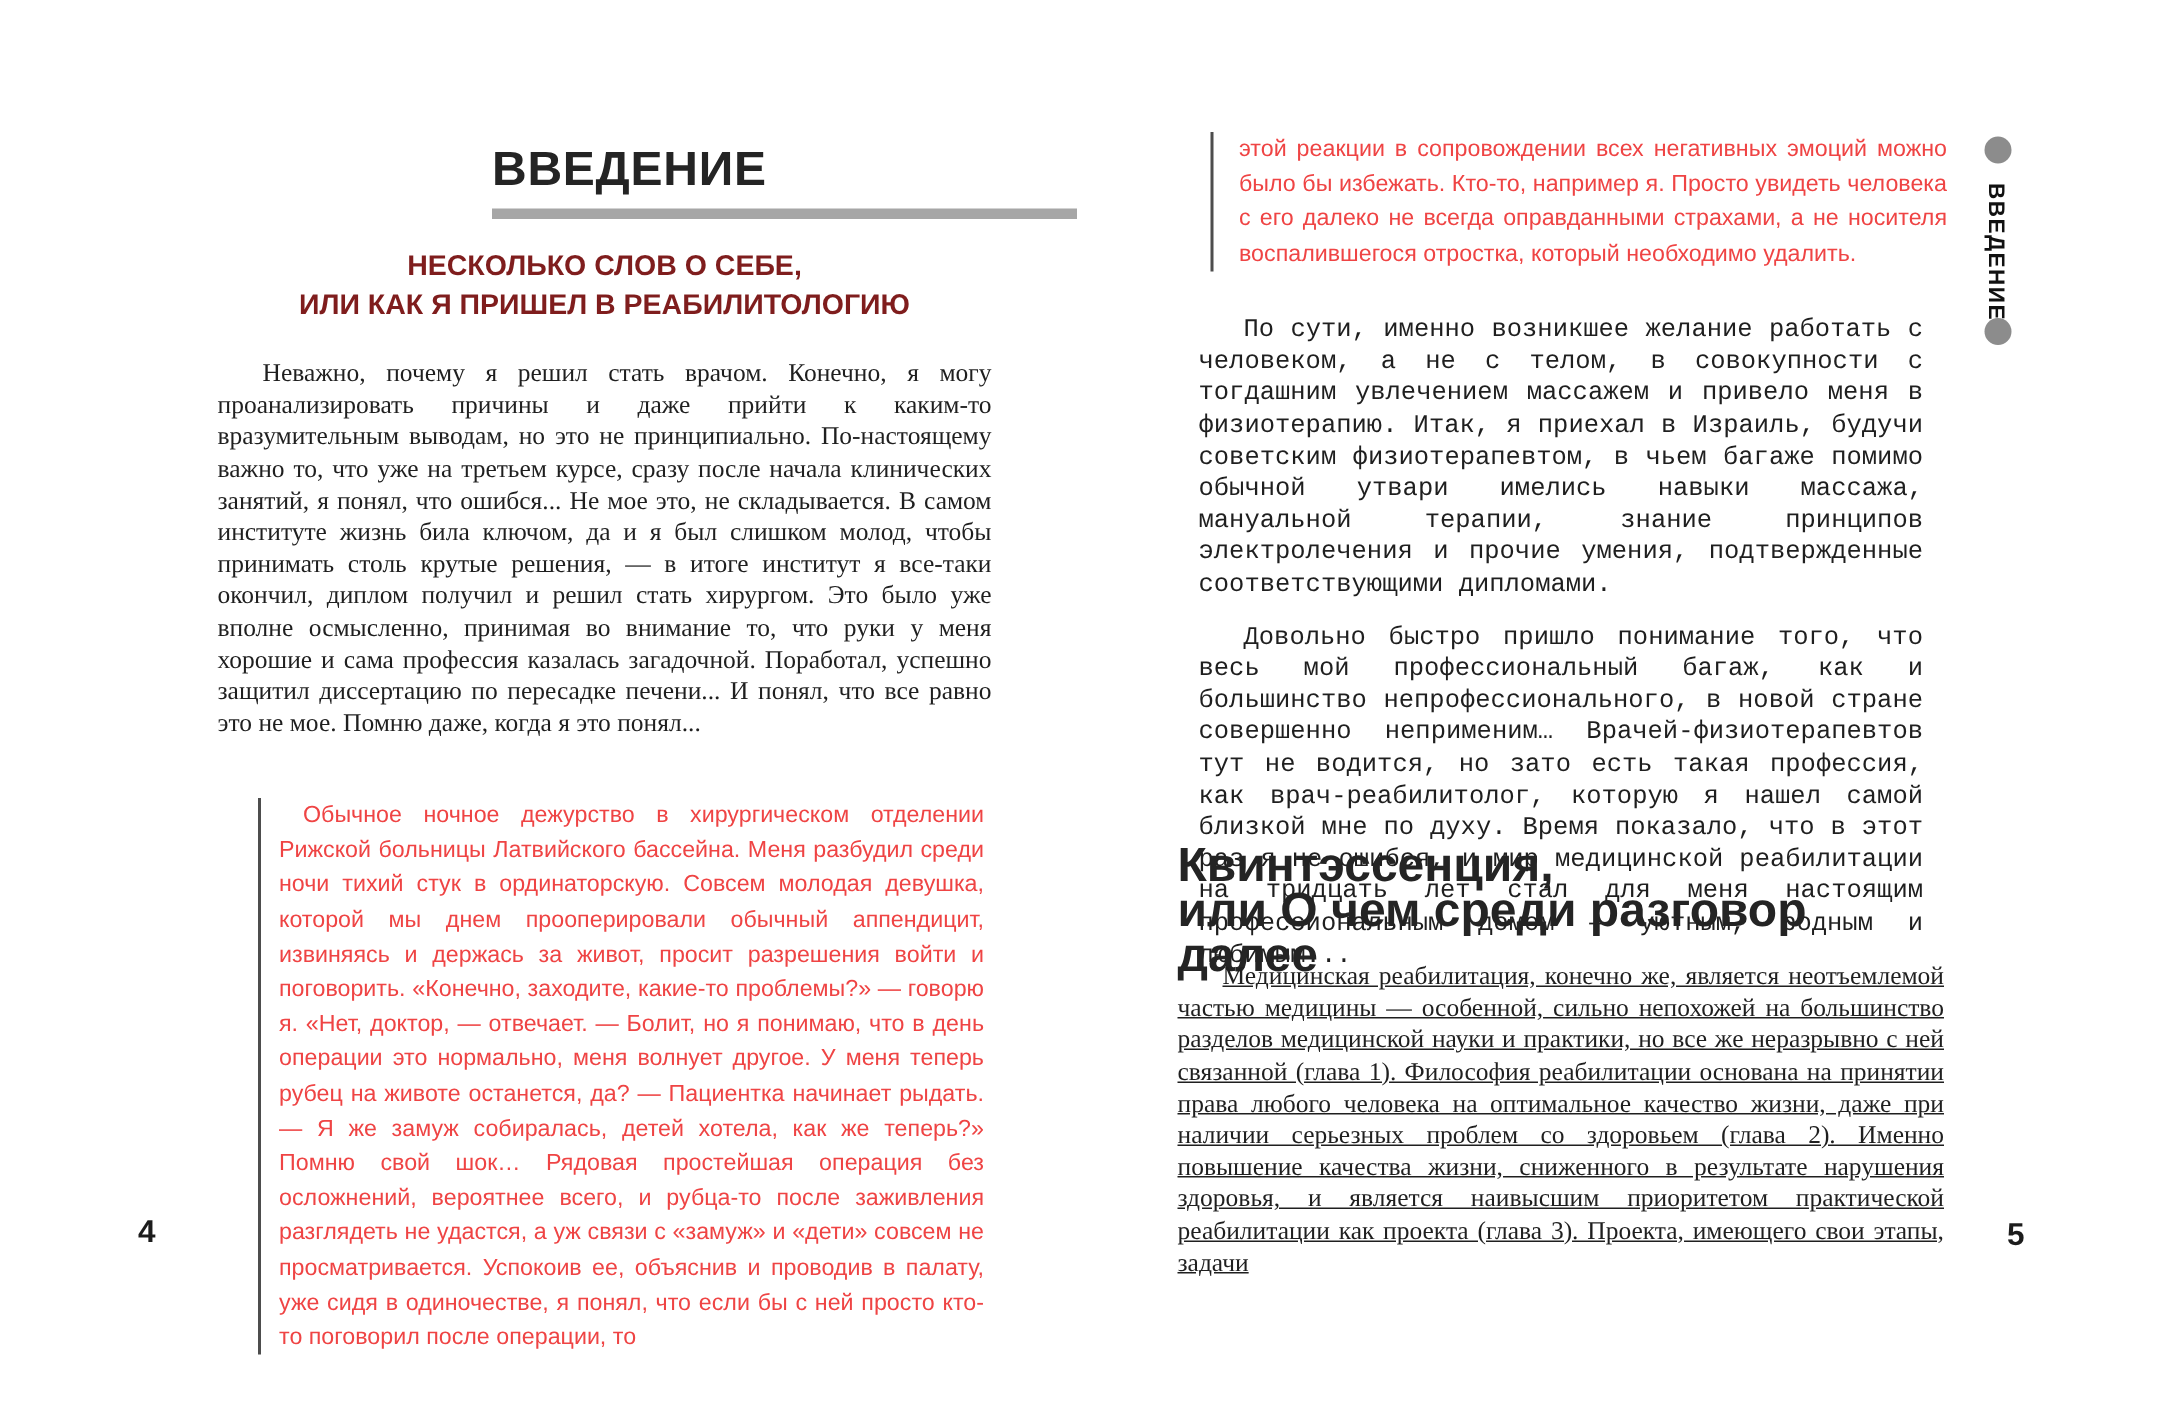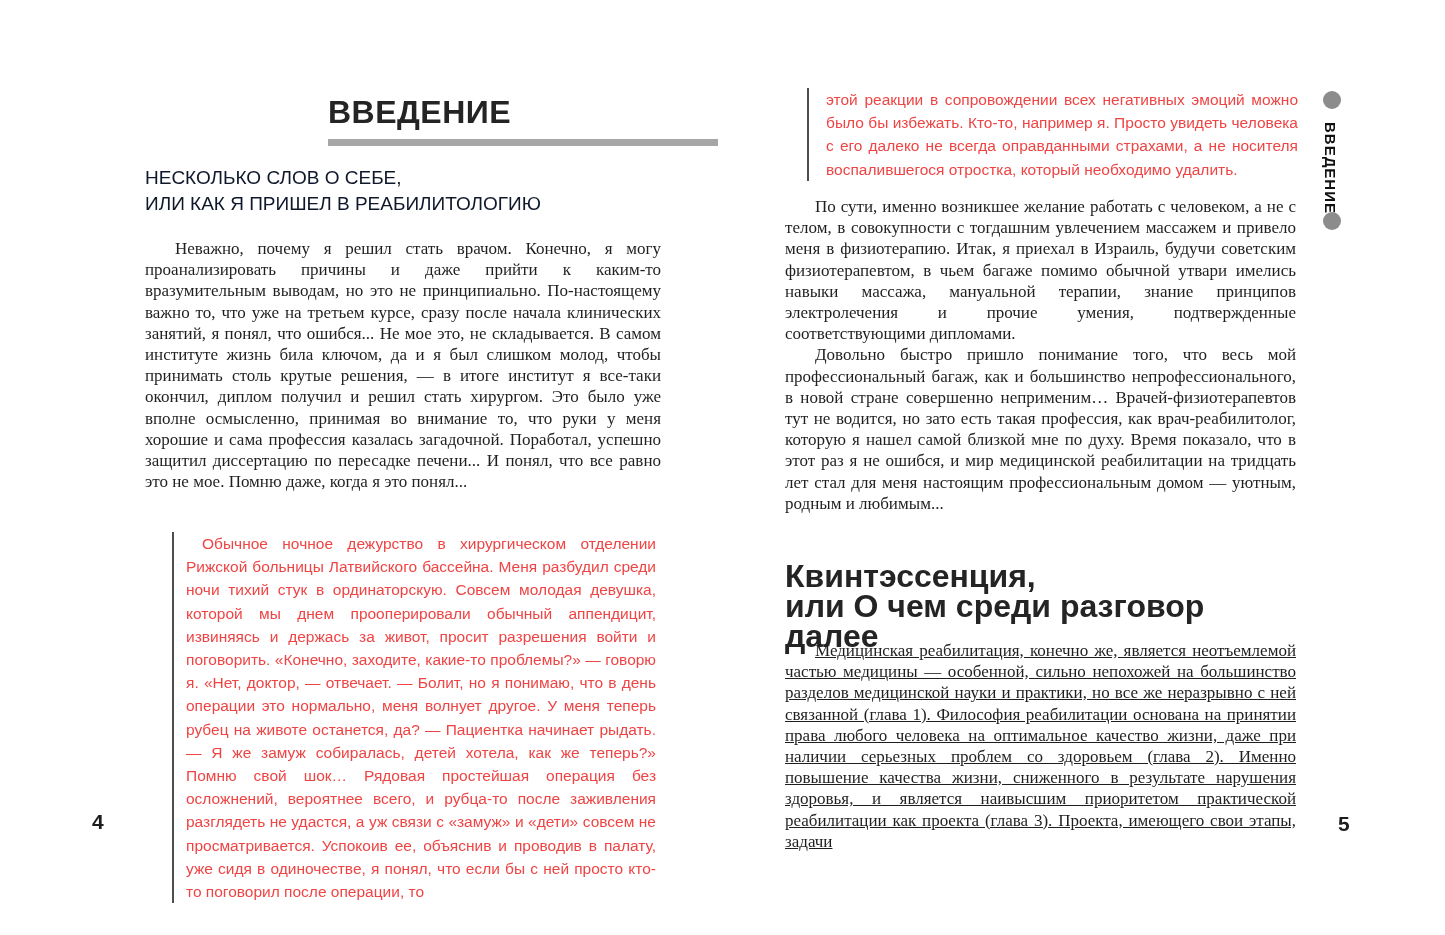--- a/index.html
+++ b/index.html
@@ -22,25 +22,26 @@
     color:#242424;
     white-space:nowrap;
   }
   .title-bar{
     left:328px;top:139px;
     width:390px;height:7px;
     background:#a6a6a6;
   }
   .section-subtitle{
     left:145px;top:165px;width:516px;
+    text-align:center;
     font-family:"Liberation Sans", sans-serif;
-    font-weight:400;
+    font-weight:700;
     font-size:19px;
     line-height:26px;
-    color:#0f172a;
+    color:#7f1d1d;
   }
   .body-para{
     width:516px;
     font-family:"Liberation Serif", serif;
     font-size:17px;
     line-height:21.2px;
     text-align:justify;
     color:#1f1f1f;
   }
   .body-para p{margin:0;text-indent:30px;}
@@ -58,21 +59,21 @@
     left:172px;top:532px;width:470px;
     text-indent:16px;
     padding-left:12px;
   }
   
   .right-quote{
     left:807px;top:88px;width:472px;
     text-indent:0;
   }
   .right-body{left:785px;top:196px;width:511px;}
-  .right-body p{margin:0;text-indent:30px;}
+  .right-body p{margin:14px;text-indent:30px;font-family:Liberation Mono, monospace;}
   .sub-heading{
     left:785px;top:561px;width:511px;
     font-family:"Liberation Sans", sans-serif;
     font-weight:700;
     font-size:32px;
     line-height:30px;
     color:#242424;
   }
   .right-body2{left:785px;top:640px;width:511px;text-decoration:underline;}
   

